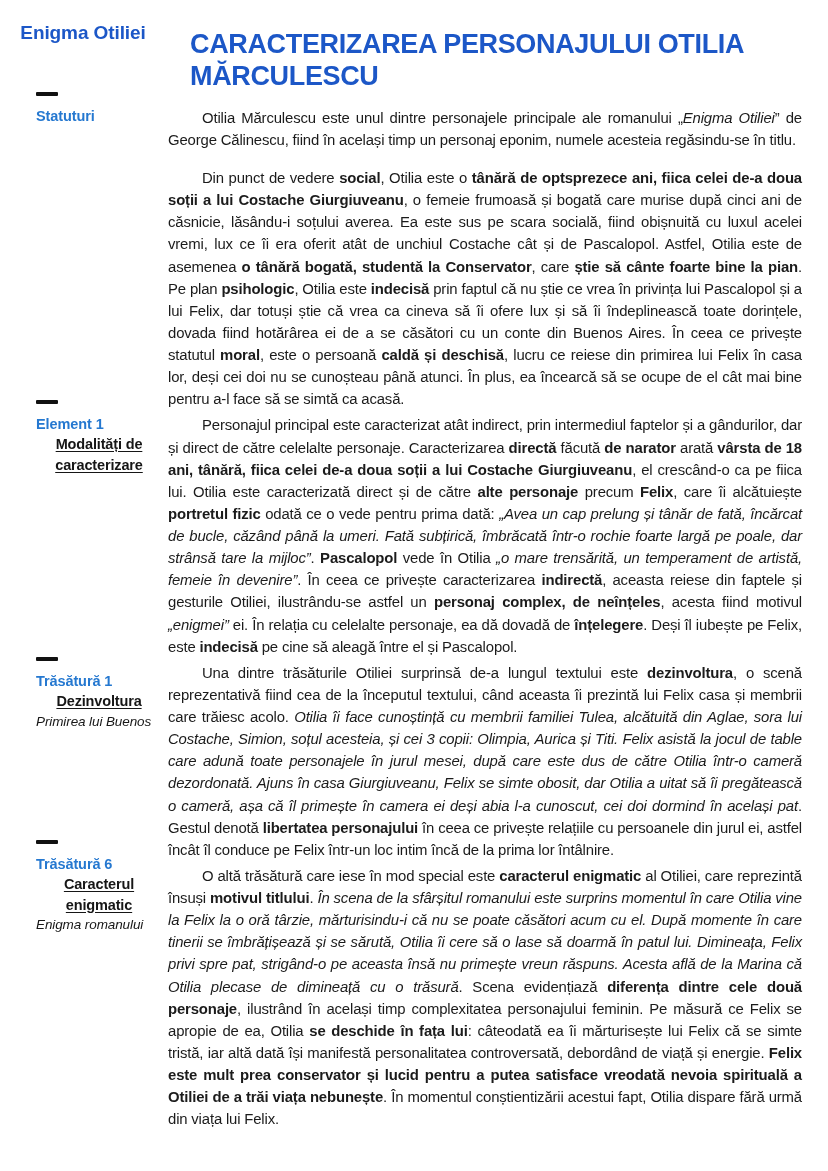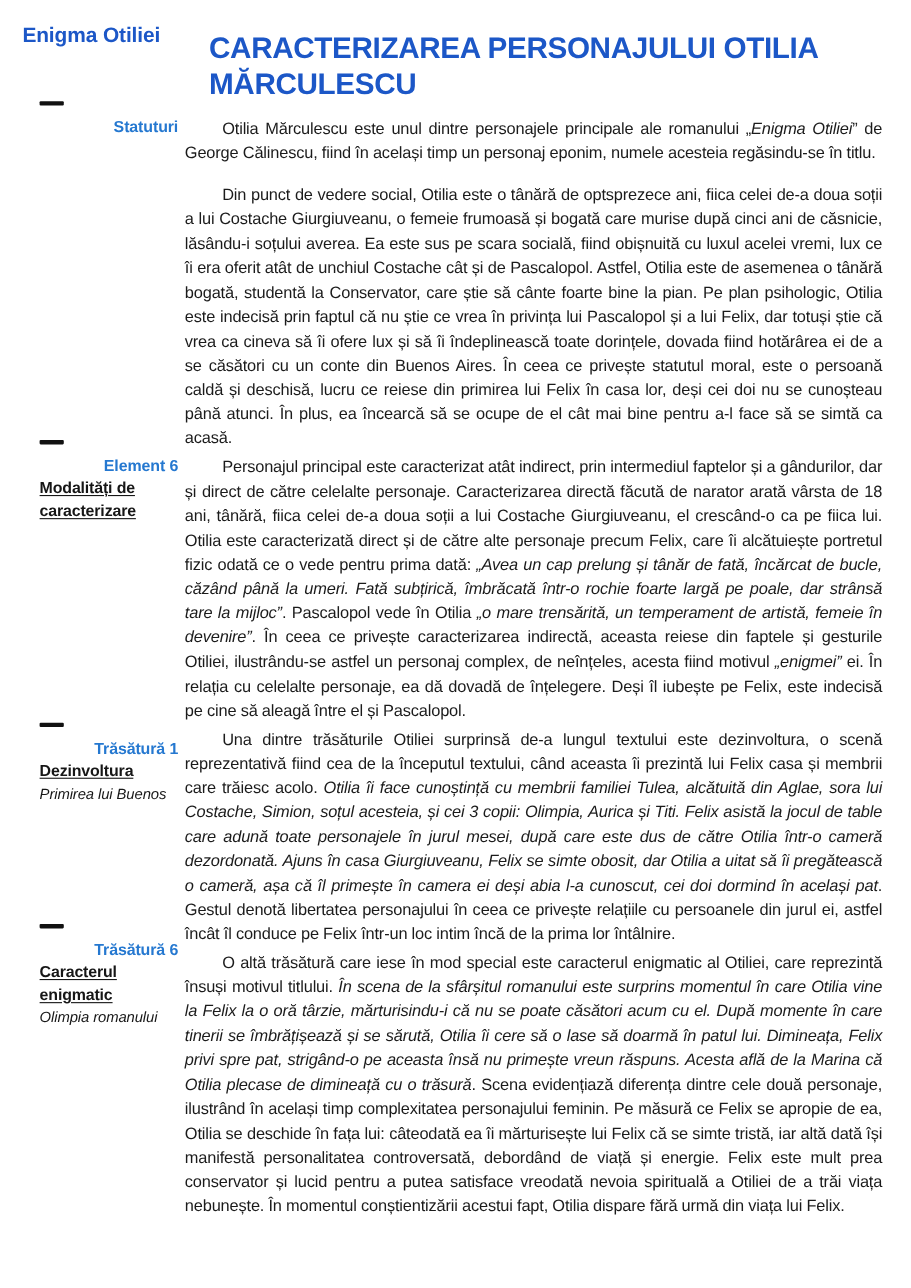--- a/index.html
+++ b/index.html
@@ -55,30 +55,30 @@
     background: #111111;
     border-radius: 1px;
     margin-bottom: 11px;
   }
   .sb-kicker {
     color: #2578d0;
     font-weight: bold;
     font-size: 14.5px;
     line-height: 1.32;
     letter-spacing: -0.1px;
-    text-align: right;
   }
   .sb-sub {
     color: #161616;
     font-weight: bold;
     font-size: 14.5px;
     line-height: 1.42;
     text-decoration: underline;
     text-underline-offset: 2px;
     letter-spacing: -0.15px;
+    text-align: center;
   }
   .sb-note {
     color: #171717;
     font-style: italic;
     font-size: 13.5px;
     line-height: 1.35;
     letter-spacing: -0.1px;
     margin-top: 1px;
   }
 
@@ -101,57 +101,57 @@
     font-size: 14.9px;
     line-height: 1.485;
     margin: 16px 0 0 0;
     text-indent: 34px;
     letter-spacing: -0.15px;
     word-spacing: -0.1px;
     color: #1b1b1b;
     hyphens: none;
   }
   .body-p:first-child { margin-top: 14px; }
-  .body-p b { font-weight: normal; }
+  .body-p b { font-weight: bold; }
   .body-p i { font-style: italic; }
   .gap-lg { margin-top: 4px; }
 </style>
 </head>
 <body>
 
 <div class="page">
 
   <aside class="sidebar">
     <div class="doc-title">Enigma Otiliei</div>
 
     <div class="sb-entry" id="sb-0" style="top:74px;">
       <div class="sb-dash"></div>
       <div class="sb-kicker">Statuturi</div>
 
     </div>
 
     <div class="sb-entry" id="sb-1" style="top:382px;">
       <div class="sb-dash"></div>
-      <div class="sb-kicker">Element 6</div>
+      <div class="sb-kicker">Element 1</div>
       <div class="sb-sub">Modalități de caracterizare</div>
 
     </div>
 
     <div class="sb-entry" id="sb-2" style="top:639px;">
       <div class="sb-dash"></div>
       <div class="sb-kicker">Trăsătură 1</div>
       <div class="sb-sub">Dezinvoltura</div>
       <div class="sb-note">Primirea lui Buenos</div>
     </div>
 
     <div class="sb-entry" id="sb-3" style="top:822px;">
       <div class="sb-dash"></div>
       <div class="sb-kicker">Trăsătură 6</div>
       <div class="sb-sub">Caracterul enigmatic</div>
-      <div class="sb-note">Olimpia romanului</div>
+      <div class="sb-note">Enigma romanului</div>
     </div>
   </aside>
 
   <main class="main">
     <h1 class="main-title">CARACTERIZAREA PERSONAJULUI OTILIA MĂRCULESCU</h1>
     <div id="paragraphs">
         <p class="body-p"><span>Otilia Mărculescu este unul dintre personajele principale ale romanului „</span><i>Enigma Otiliei</i><span>” de George Călinescu, fiind în același timp un personaj eponim, numele acesteia regăsindu-se în titlu.</span></p>
         <p class="body-p"><span>Din punct de vedere </span><b>social</b><span>, Otilia este o </span><b>tânără de optsprezece ani, fiica celei de-a doua soții a lui Costache Giurgiuveanu</b><span>, o femeie frumoasă și bogată care murise după cinci ani de căsnicie, lăsându-i soțului averea. Ea este sus pe scara socială, fiind obișnuită cu luxul acelei vremi, lux ce îi era oferit atât de unchiul Costache cât și de Pascalopol. Astfel, Otilia este de asemenea </span><b>o tânără bogată, studentă la Conservator</b><span>, care </span><b>știe să cânte foarte bine la pian</b><span>. Pe plan </span><b>psihologic</b><span>, Otilia este </span><b>indecisă</b><span> prin faptul că nu știe ce vrea în privința lui Pascalopol și a lui Felix, dar totuși știe că vrea ca cineva să îi ofere lux și să îi îndeplinească toate dorințele, dovada fiind hotărârea ei de a se căsători cu un conte din Buenos Aires. În ceea ce privește statutul </span><b>moral</b><span>, este o persoană </span><b>caldă și deschisă</b><span>, lucru ce reiese din primirea lui Felix în casa lor, deși cei doi nu se cunoșteau până atunci. În plus, ea încearcă să se ocupe de el cât mai bine pentru a-l face să se simtă ca acasă.</span></p>
         <p class="body-p gap-lg"><span>Personajul principal este caracterizat atât indirect, prin intermediul faptelor și a gândurilor, dar și direct de către celelalte personaje. Caracterizarea </span><b>directă</b><span> făcută </span><b>de narator</b><span> arată </span><b>vârsta de 18 ani, tânără, fiica celei de-a doua soții a lui Costache Giurgiuveanu</b><span>, el crescând-o ca pe fiica lui. Otilia este caracterizată direct și de către </span><b>alte personaje</b><span> precum </span><b>Felix</b><span>, care îi alcătuiește </span><b>portretul fizic</b><span> odată ce o vede pentru prima dată: </span><i>„Avea un cap prelung și tânăr de fată, încărcat de bucle, căzând până la umeri. Fată subțirică, îmbrăcată într-o rochie foarte largă pe poale, dar strânsă tare la mijloc”</i><span>. </span><b>Pascalopol</b><span> vede în Otilia </span><i>„o mare trensărită, un temperament de artistă, femeie în devenire”</i><span>. În ceea ce privește caracterizarea </span><b>indirectă</b><span>, aceasta reiese din faptele și gesturile Otiliei, ilustrându-se astfel un </span><b>personaj complex, de neînțeles</b><span>, acesta fiind motivul </span><i>„enigmei”</i><span> ei. În relația cu celelalte personaje, ea dă dovadă de </span><b>înțelegere</b><span>. Deși îl iubește pe Felix, este </span><b>indecisă</b><span> pe cine să aleagă între el și Pascalopol.</span></p>
         <p class="body-p gap-lg"><span>Una dintre trăsăturile Otiliei surprinsă de-a lungul textului este </span><b>dezinvoltura</b><span>, o scenă reprezentativă fiind cea de la începutul textului, când aceasta îi prezintă lui Felix casa și membrii care trăiesc acolo. </span><i>Otilia îi face cunoștință cu membrii familiei Tulea, alcătuită din Aglae, sora lui Costache, Simion, soțul acesteia, și cei 3 copii: Olimpia, Aurica și Titi. Felix asistă la jocul de table care adună toate personajele în jurul mesei, după care este dus de către Otilia într-o cameră dezordonată. Ajuns în casa Giurgiuveanu, Felix se simte obosit, dar Otilia a uitat să îi pregătească o cameră, așa că îl primește în camera ei deși abia l-a cunoscut, cei doi dormind în același pat</i><span>. Gestul denotă </span><b>libertatea personajului</b><span> în ceea ce privește relațiile cu persoanele din jurul ei, astfel încât îl conduce pe Felix într-un loc intim încă de la prima lor întâlnire.</span></p>

